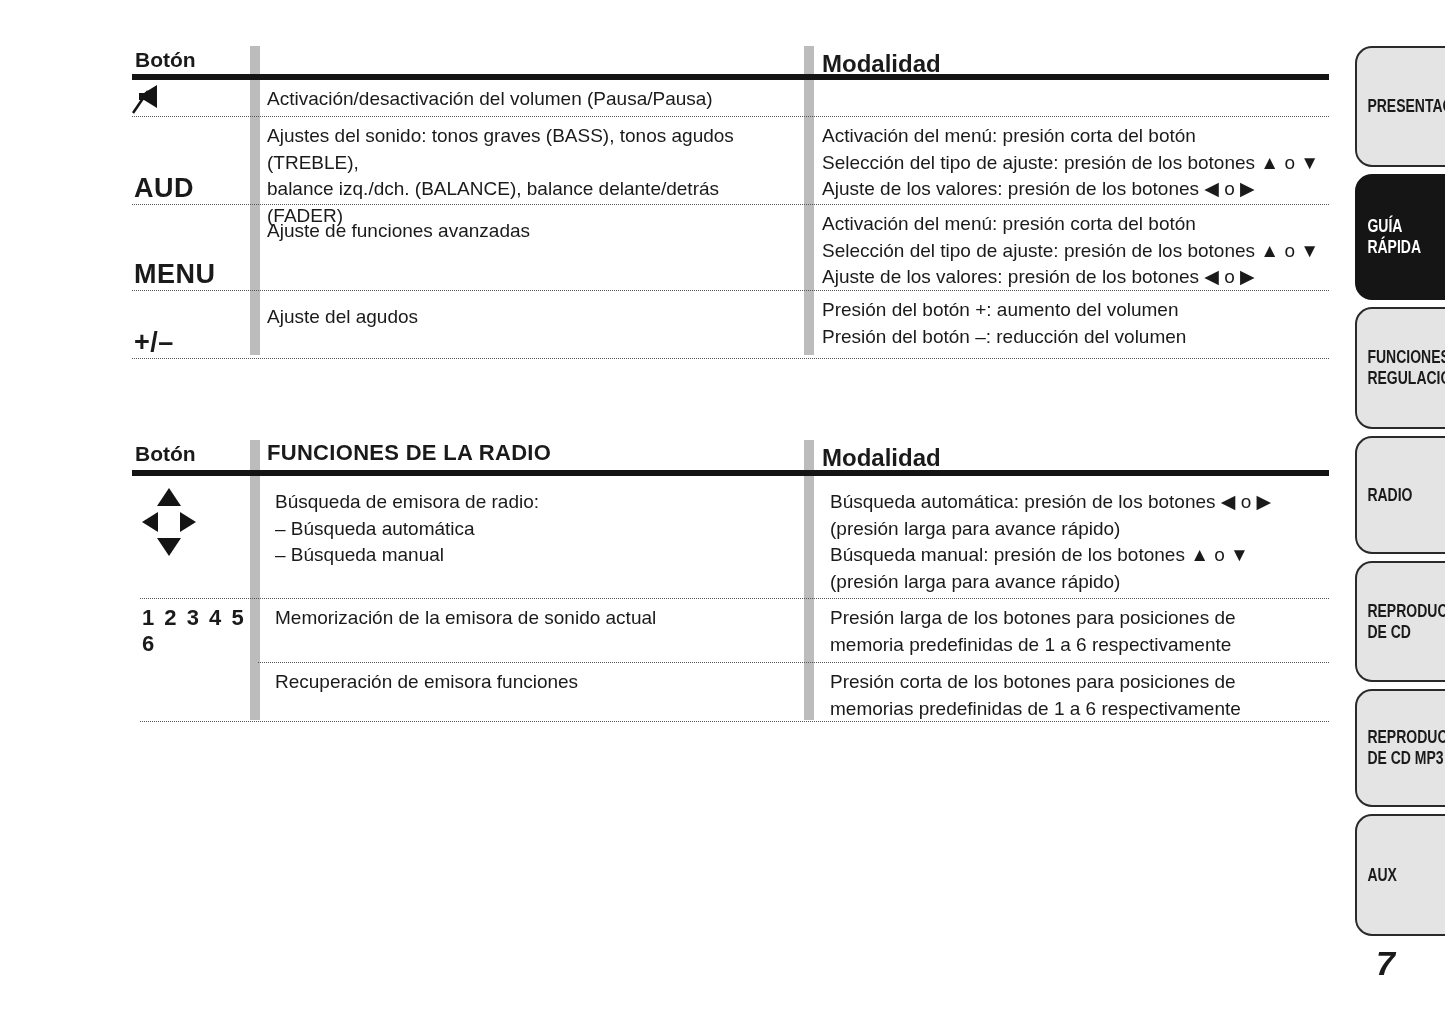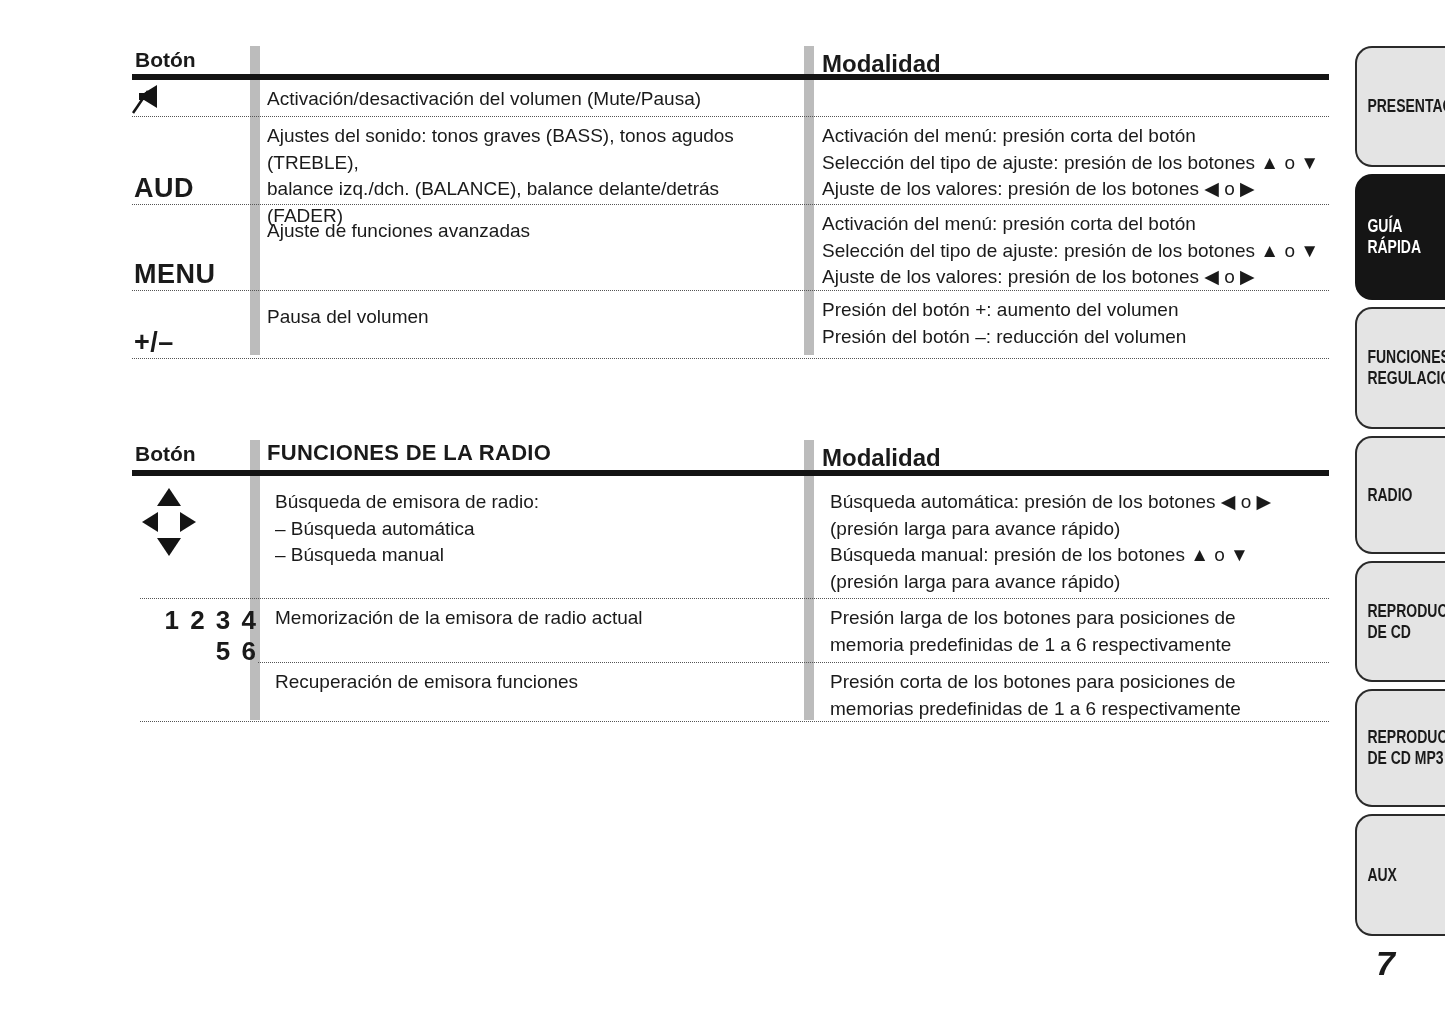--- a/index.html
+++ b/index.html
@@ -22,21 +22,21 @@
   .row.no-bottom{border-bottom:none;}
   .partial-dotted{position:absolute;left:118px;right:0;bottom:0;border-bottom:1px dotted #555;}
   .c1{position:absolute;left:0;top:0;bottom:0;width:118px;display:flex;align-items:flex-end;}
   .c1.top{align-items:flex-start;padding-top:6px;box-sizing:border-box;}
   .c2{position:absolute;left:135px;top:0;width:525px;}
   .c3{position:absolute;left:690px;top:0;right:2px;}
   .cellpad{padding-top:6px;}
   .cellpad-lg{padding-top:13px;}
   .body-text{font-size:19px;line-height:26.5px;white-space:pre-line;}
   .btn-label{font-weight:bold;font-size:27px;letter-spacing:.5px;padding-left:2px;}
-  .btn-label.small{font-size:26px;letter-spacing:2px;text-align:right;}
+  .btn-label.small{font-size:22px;letter-spacing:2px;}
   .icon-box{display:block;}
   
   .sidebar{position:absolute;top:46px;left:1323px;width:122px;}
   .tab{
     box-sizing:border-box;width:130px;margin-bottom:7px;
     background:#e4e4e4;border:2px solid #2a2a2a;border-right:none;
     border-radius:17px 0 0 17px;display:flex;align-items:center;
   }
   .tab.active{background:#151515;border-color:#151515;color:#ffffff;}
   .tab-label{
@@ -69,21 +69,21 @@
 
       <div class="row" style="height:36px;">
         <div class="c1">
           <svg class="icon-box" width="28" height="32" viewBox="0 0 28 32">
             <polygon points="25,1 25,24 12,16 12,9" fill="#141414"></polygon>
             <rect x="7" y="9" width="5.5" height="7" fill="#141414"></rect>
             <line x1="1" y1="29" x2="16" y2="7" stroke="#141414" stroke-width="2.6"></line>
           </svg>
         </div>
         <div class="c2 cellpad">
-            <div class="body-text">Activación/desactivación del volumen (Mute/Pausa)</div>
+            <div class="body-text">Activación/desactivación del volumen (Pausa/Pausa)</div>
           </div>
       </div>
 
       <div class="row" style="height:87px;">
         <div class="c1">
             <span class="btn-label">AUD</span>
           </div>
         <div class="c2 cellpad">
             <div class="body-text">Ajustes del sonido: tonos graves (BASS), tonos agudos (TREBLE),
 balance izq./dch. (BALANCE), balance delante/detrás (FADER)</div>
@@ -107,21 +107,21 @@
 Selección del tipo de ajuste: presión de los botones ▲ o ▼
 Ajuste de los valores: presión de los botones ◀ o ▶</div>
           </div>
       </div>
 
       <div class="row" style="height:67px;">
         <div class="c1">
             <span class="btn-label">+/–</span>
           </div>
         <div class="c2 cellpad-lg">
-            <div class="body-text">Pausa del volumen</div>
+            <div class="body-text">Ajuste del agudos</div>
           </div>
         <div class="c3 cellpad">
             <div class="body-text">Presión del botón +: aumento del volumen
 Presión del botón –: reducción del volumen</div>
           </div>
       </div>
     </div>
   </section>
 
   <section class="man-table" style="top:440px;height:280px;">
@@ -157,21 +157,21 @@
 Búsqueda manual: presión de los botones ▲ o ▼
 (presión larga para avance rápido)</div>
           </div>
       </div>
 
       <div class="row no-bottom" style="height:64px;">
         <div class="c1 top">
             <span class="btn-label small">1 2 3 4 5 6</span>
           </div>
         <div class="c2 cellpad">
-            <div class="body-text">Memorización de la emisora de radio actual</div>
+            <div class="body-text">Memorización de la emisora de sonido actual</div>
           </div>
         <div class="c3 cellpad">
             <div class="body-text">Presión larga de los botones para posiciones de
 memoria predefinidas de 1 a 6 respectivamente</div>
           </div>
         <div class="partial-dotted"></div>
       </div>
 
       <div class="row" style="height:58px;">
         <div class="c2 cellpad">

